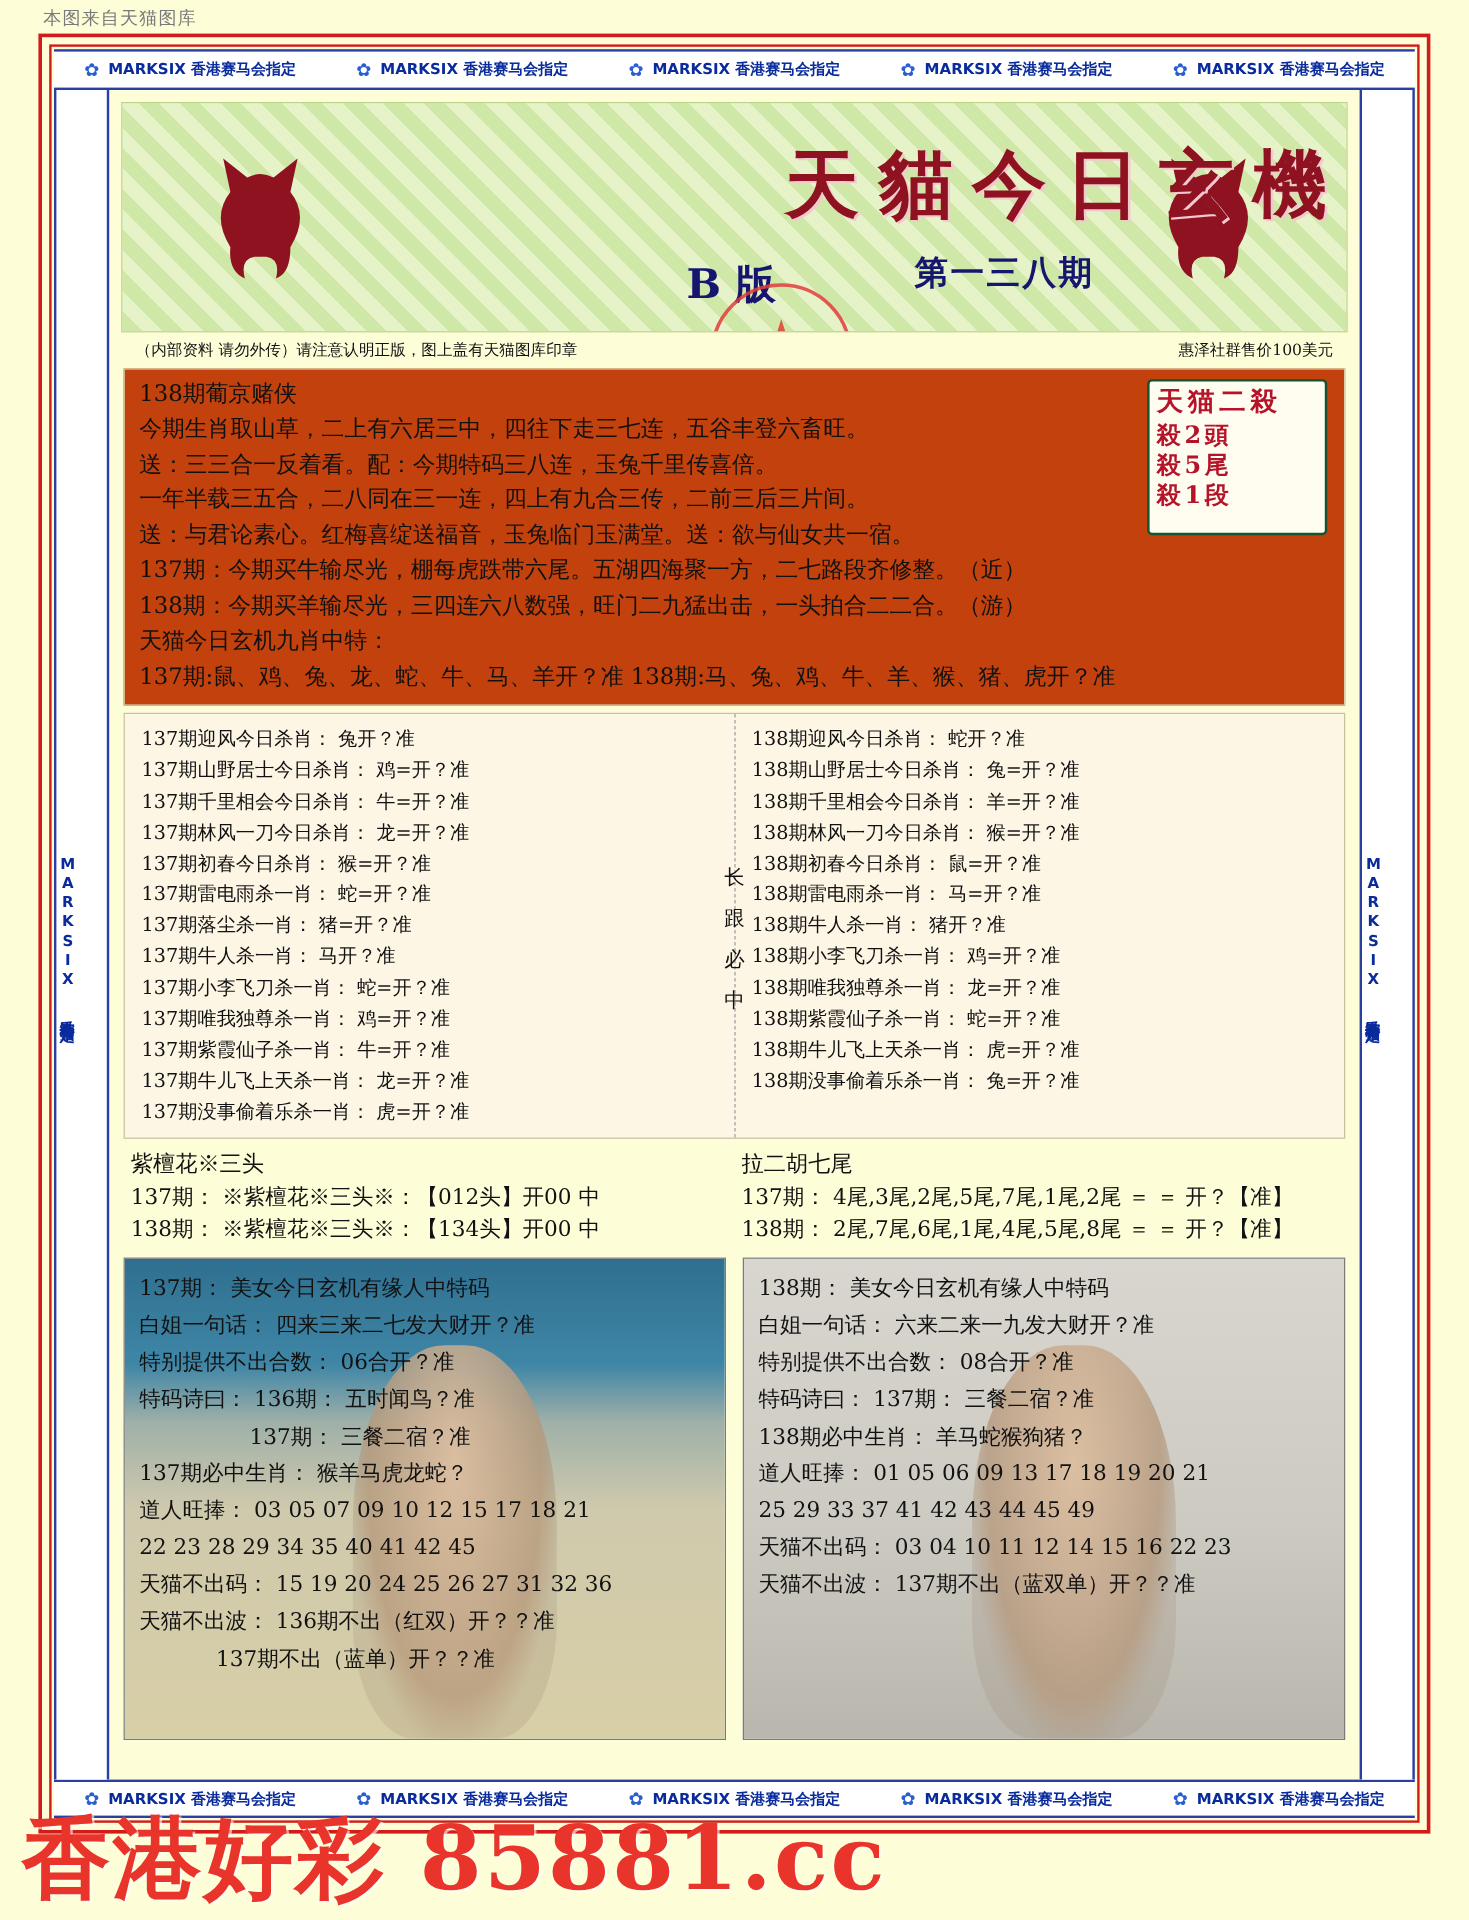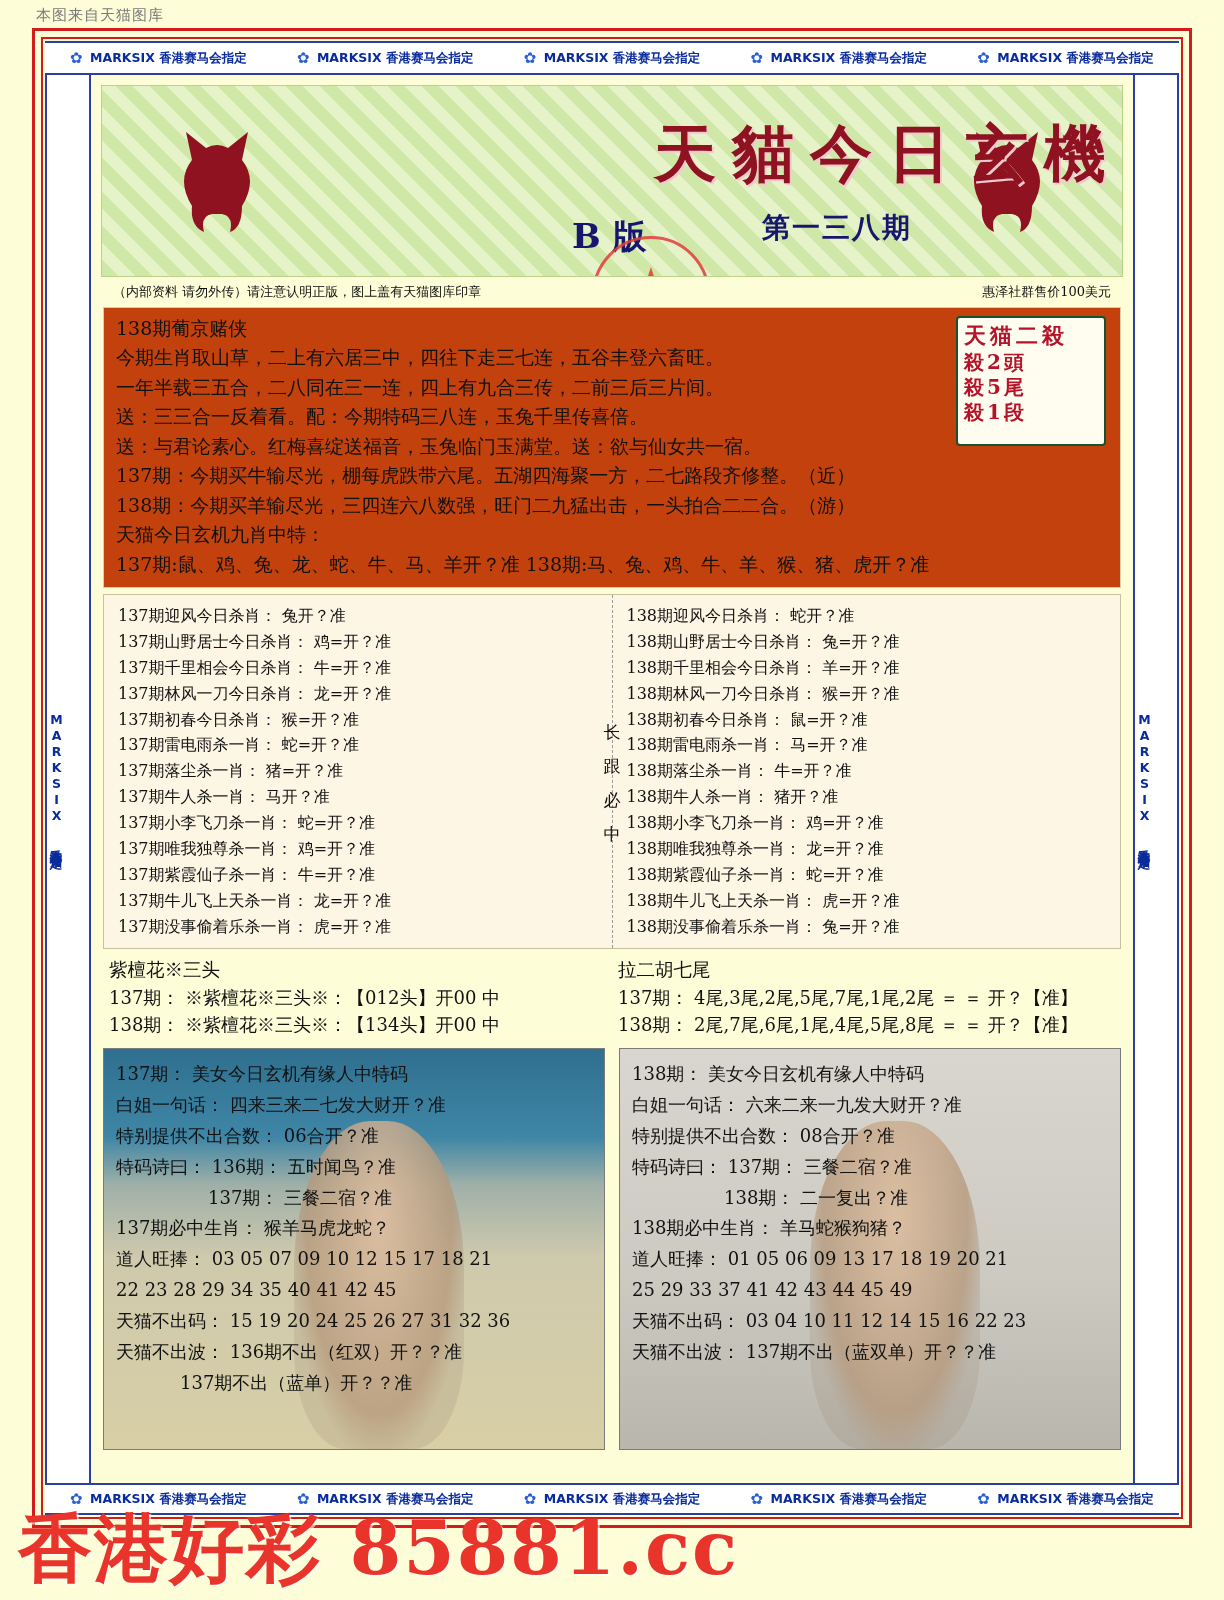--- a/index.html
+++ b/index.html
@@ -291,22 +291,22 @@
     </div>
 
     <div class="notice">
       <div>（内部资料  请勿外传）请注意认明正版，图上盖有天猫图库印章</div>
       <div>惠泽社群售价100美元</div>
     </div>
 
     <div class="body-box">
       <div class="line">138期葡京赌侠</div>
       <div class="line">今期生肖取山草，二上有六居三中，四往下走三七连，五谷丰登六畜旺。</div>
+      <div class="line">送：三三合一反着看。配：今期特码三八连，玉兔千里传喜倍。</div>
       <div class="line">一年半载三五合，二八同在三一连，四上有九合三传，二前三后三片间。</div>
-      <div class="line">送：三三合一反着看。配：今期特码三八连，玉兔千里传喜倍。</div>
       <div class="line">送：与君论素心。红梅喜绽送福音，玉兔临门玉满堂。送：欲与仙女共一宿。</div>
       <div class="line">137期：今期买牛输尽光，棚每虎跌带六尾。五湖四海聚一方，二七路段齐修整。（近）</div>
       <div class="line">138期：今期买羊输尽光，三四连六八数强，旺门二九猛出击，一头拍合二二合。（游）</div>
       <div class="line">天猫今日玄机九肖中特：</div>
       <div class="line">137期:鼠、鸡、兔、龙、蛇、牛、马、羊开？准  138期:马、兔、鸡、牛、羊、猴、猪、虎开？准</div>
 
       <div class="seal-box">
         <div class="seal-title">天猫二殺</div>
         <div class="seal-row">殺2頭</div>
         <div class="seal-row">殺5尾</div>
@@ -330,21 +330,20 @@
         <div class="row">137期牛儿飞上天杀一肖：  龙=开？准</div>
         <div class="row">137期没事偷着乐杀一肖：  虎=开？准</div>
       </div>
       <div class="col right">
         <div class="row">138期迎风今日杀肖：   蛇开？准</div>
         <div class="row">138期山野居士今日杀肖：  兔=开？准</div>
         <div class="row">138期千里相会今日杀肖：  羊=开？准</div>
         <div class="row">138期林风一刀今日杀肖：  猴=开？准</div>
         <div class="row">138期初春今日杀肖：    鼠=开？准</div>
         <div class="row">138期雷电雨杀一肖：  马=开？准</div>
-        <div class="row">138期落尘杀一肖：   牛=开？准</div>
         <div class="row">138期牛人杀一肖：   猪开？准</div>
         <div class="row">138期小李飞刀杀一肖：  鸡=开？准</div>
         <div class="row">138期唯我独尊杀一肖：  龙=开？准</div>
         <div class="row">138期紫霞仙子杀一肖：  蛇=开？准</div>
         <div class="row">138期牛儿飞上天杀一肖：  虎=开？准</div>
         <div class="row">138期没事偷着乐杀一肖：  兔=开？准</div>
       </div>
       <div class="mid-chars">
         <div>长</div>
         <div>跟</div>
@@ -387,21 +386,20 @@
       </div>
       <div class="card right">
         <div class="photo">
             <div class="silhouette"></div>
           </div>
         <div class="txt">
           <div>138期：  美女今日玄机有缘人中特码</div>
           <div>白姐一句话：  六来二来一九发大财开？准</div>
           <div>特别提供不出合数：  08合开？准</div>
           <div>特码诗曰：  137期：  三餐二宿？准</div>
-          <div class="ind">138期：  二一复出？准</div>
           <div>138期必中生肖：  羊马蛇猴狗猪？</div>
           <div>道人旺捧：  01 05 06 09 13 17 18 19 20 21</div>
           <div>25 29 33 37 41 42 43 44 45 49</div>
           <div>天猫不出码：  03 04  10 11 12 14 15 16 22 23</div>
           <div>天猫不出波：   137期不出（蓝双单）开？？准</div>
         </div>
       </div>
     </div>
 
   </div>

